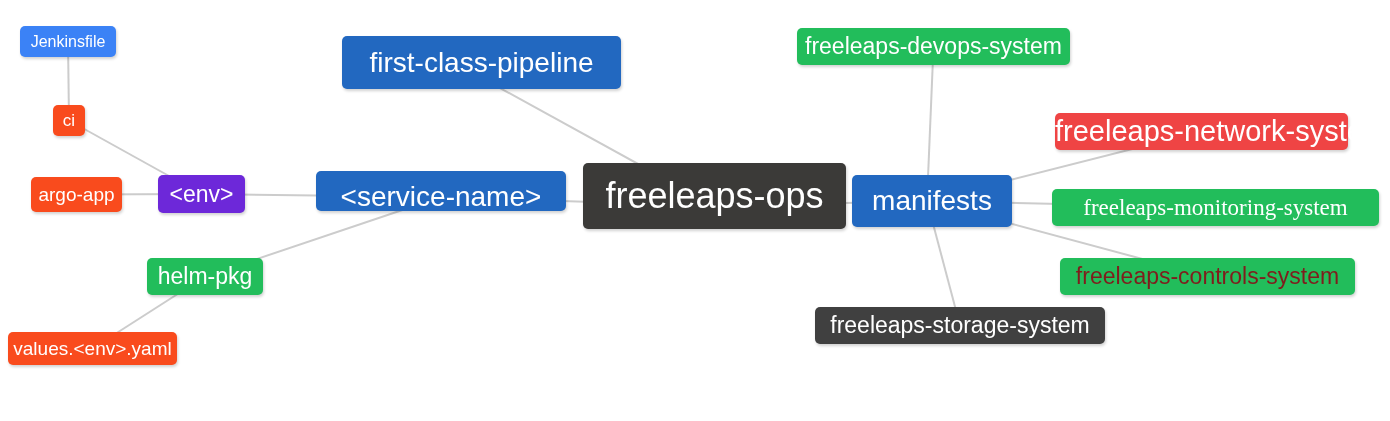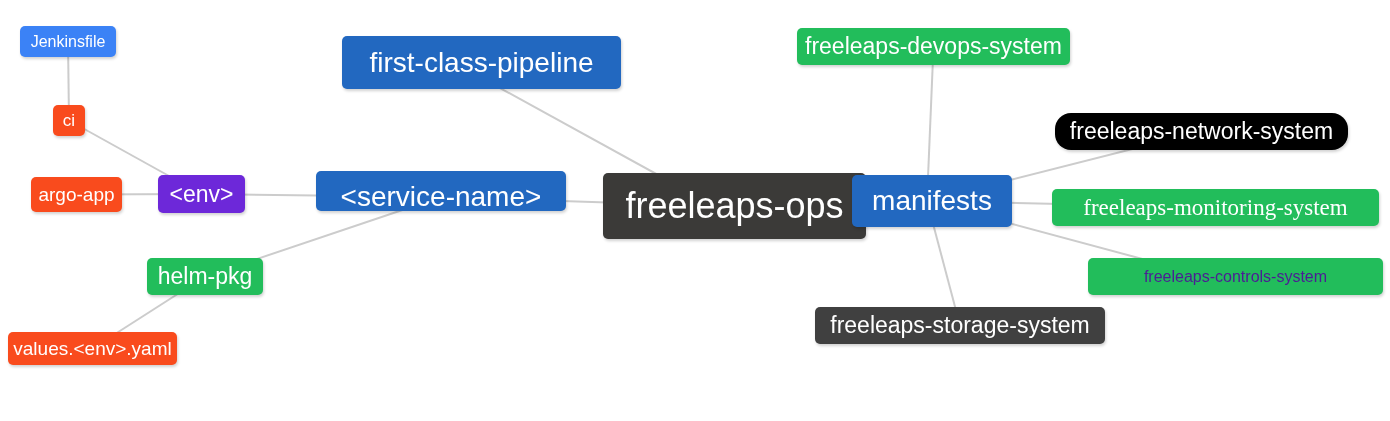--- a/index.html
+++ b/index.html
@@ -52,23 +52,23 @@
       <line x1="927" y1="201" x2="1207.5" y2="276.5" stroke="#cccccc" stroke-width="2"></line>
       <line x1="927" y1="201" x2="960" y2="325.5" stroke="#cccccc" stroke-width="2"></line>
     </svg>
   <div id="node-layer">
       <div class="node" style="left: 20px; top: 26px; width: 96px; height: 31px; line-height: 31px; font-size: 16px; background: #3b82f6; color: rgb(255, 255, 255);">Jenkinsfile</div>
       <div class="node" style="left: 53px; top: 105px; width: 32px; height: 31px; line-height: 31px; font-size: 17px; background: rgb(249, 75, 29); color: rgb(255, 255, 255);">ci</div>
       <div class="node" style="left: 31px; top: 177px; width: 91px; height: 35px; line-height: 35px; font-size: 19px; background: rgb(249, 75, 29); color: rgb(255, 255, 255);">argo-app</div>
       <div class="node" style="left: 158px; top: 175px; width: 87px; height: 38px; line-height: 38px; font-size: 23px; background: #6d28d9; color: rgb(255, 255, 255);">&lt;env&gt;</div>
       <div class="node" style="left: 314px; top: 36px; width: 279px; height: 53px; line-height: 53px; font-size: 28px; background: rgb(34, 104, 192); color: rgb(255, 255, 255); margin-left: 28px;">first-class-pipeline</div>
       <div class="node" style="left: 316px; top: 171px; width: 250px; height: 40px; line-height: 52px; font-size: 28px; background: rgb(34, 104, 192); color: rgb(255, 255, 255);">&lt;service-name&gt;</div>
-      <div class="node" style="left: 583px; top: 173px; width: 263px; height: 66px; line-height: 66px; font-size: 36px; background: rgb(59, 58, 56); color: rgb(255, 255, 255); margin-left: 20px;">freeleaps-ops</div>
+      <div class="node" style="left: 583px; top: 163px; width: 263px; height: 66px; line-height: 66px; font-size: 36px; background: rgb(59, 58, 56); color: rgb(255, 255, 255);">freeleaps-ops</div>
       <div class="node" style="left: 852px; top: 175px; width: 160px; height: 52px; line-height: 52px; font-size: 28px; background: rgb(34, 104, 192); color: rgb(255, 255, 255);">manifests</div>
       <div class="node" style="left: 797px; top: 28px; width: 273px; height: 37px; line-height: 37px; font-size: 23px; background: rgb(34, 189, 91); color: rgb(255, 255, 255);">freeleaps-devops-system</div>
-      <div class="node" style="left: 1055px; top: 113px; width: 293px; height: 37px; line-height: 37px; font-size: 23px; background: #000000; color: rgb(255, 255, 255); border-radius: 16px;">freeleaps-network-system</div>
+      <div class="node" style="left: 1055px; top: 113px; width: 293px; height: 37px; line-height: 37px; font-size: 29px; background: #ef4444; color: rgb(255, 255, 255);">freeleaps-network-system</div>
       <div class="node" style="left: 1052px; top: 189px; width: 327px; height: 37px; line-height: 37px; font-size: 23px; background: rgb(34, 189, 91); color: rgb(255, 255, 255); font-family: Liberation Serif, serif;">freeleaps-monitoring-system</div>
-      <div class="node" style="left: 1060px; top: 258px; width: 295px; height: 37px; line-height: 37px; font-size: 16px; background: rgb(34, 189, 91); color: #4c1d95; margin-left: 28px;">freeleaps-controls-system</div>
+      <div class="node" style="left: 1060px; top: 258px; width: 295px; height: 37px; line-height: 37px; font-size: 23px; background: rgb(34, 189, 91); color: #7f1d1d;">freeleaps-controls-system</div>
       <div class="node" style="left: 815px; top: 307px; width: 290px; height: 37px; line-height: 37px; font-size: 23px; background: #404040; color: rgb(255, 255, 255);">freeleaps-storage-system</div>
       <div class="node" style="left: 147px; top: 258px; width: 116px; height: 37px; line-height: 37px; font-size: 23px; background: rgb(34, 189, 91); color: rgb(255, 255, 255);">helm-pkg</div>
       <div class="node" style="left: 8px; top: 332px; width: 169px; height: 33px; line-height: 33px; font-size: 19px; background: rgb(249, 75, 29); color: rgb(255, 255, 255);">values.&lt;env&gt;.yaml</div>
     </div>
 </div>
 
 </body></html>

